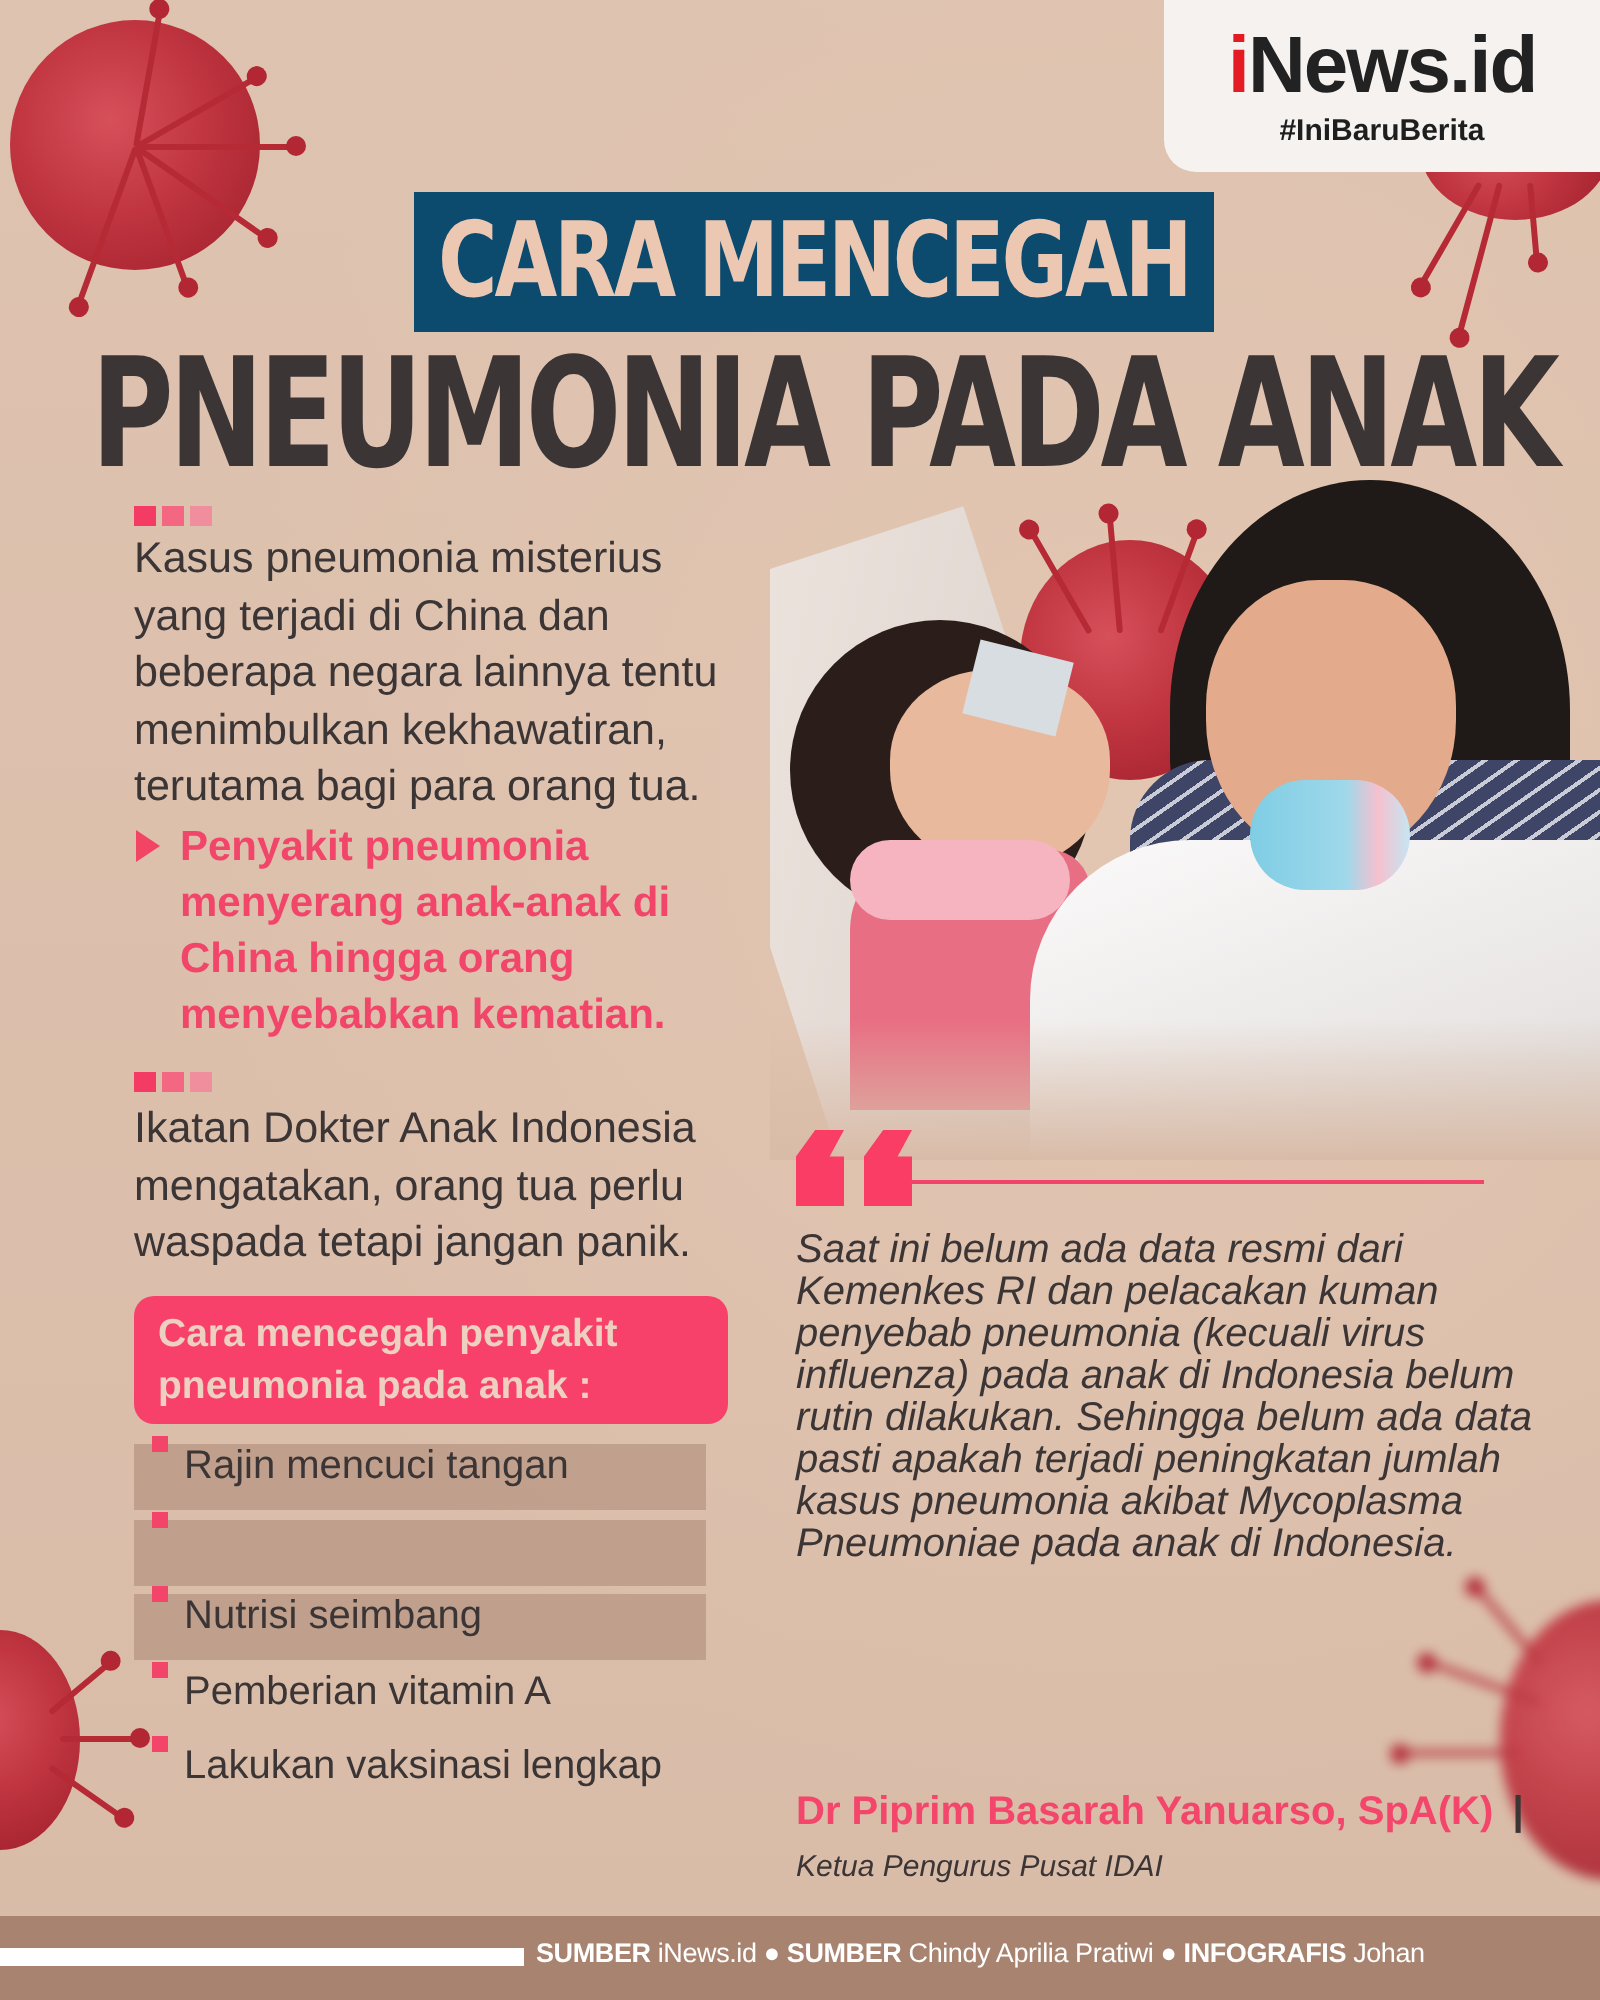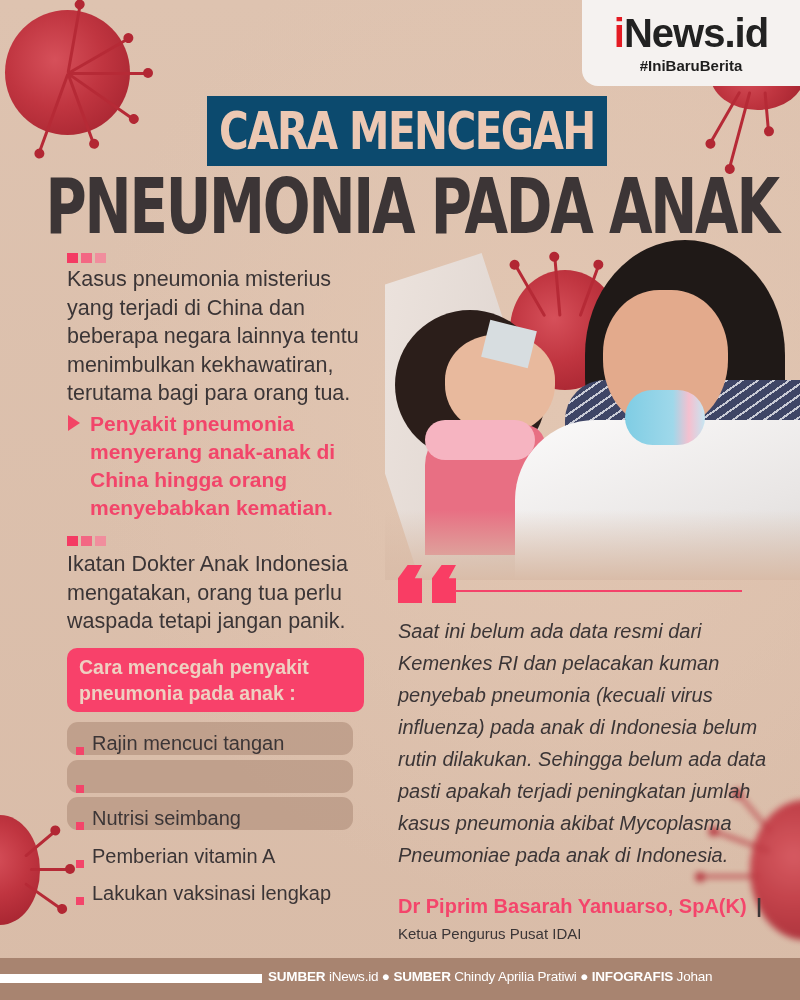--- a/index.html
+++ b/index.html
@@ -148,50 +148,50 @@
 
   
   .prev-header {
     position: absolute; left: 67px; top: 648px; width: 297px; height: 64px;
     background: #f8416a; border-radius: 10px; padding: 6px 12px;
     color: #eed0c1; font-weight: 700; font-size: 19.5px; line-height: 26px;
   }
   .prev-list { position: absolute; left: 67px; top: 722px; width: 300px; }
   .prev-item {
     position: relative; height: 33px; margin-bottom: 4.5px;
-    display: flex; align-items: flex-end; padding-left: 9px;
-    font-size: 20px; color: #3b3536; width: 286px; border-radius: 11px;
+    display: flex; align-items: flex-start; padding-left: 9px;
+    font-size: 20px; color: #3b3536; width: 286px;
   }
   .prev-item.shade { background: rgba(160,125,105,0.45); }
   .prev-item .bullet {
     width: 8px; height: 8px; background: #f3456a; margin-right: 8px; flex-shrink: 0; margin-top: -4px;
   }
 
   
   .quote-mark {
     position: absolute; left: 398px; top: 565px; display: flex; gap: 10px;
   }
   .quote-mark i {
     display: block; width: 24px; height: 38px; background: #f93d64;
     clip-path: polygon(40% 0, 100% 0, 70% 35%, 100% 35%, 100% 100%, 0 100%, 0 35%);
   }
   .quote-line {
     position: absolute; left: 455px; top: 590px; width: 287px; height: 2px; background: #f4436a;
   }
   .quote-text {
     position: absolute; left: 398px; top: 615px; width: 370px;
-    font-style: italic; font-size: 20px; line-height: 32px; color: #3b3536;
+    font-style: italic; font-size: 20px; line-height: 21px; color: #3b3536;
   }
   .author {
     position: absolute; left: 398px; top: 893px; width: 370px;
     font-size: 20px; line-height: 26px;
   }
   .author .name { color: #f4456b; font-weight: 700; }
   .author .sep { color: #3b3536; font-weight: 700; margin: 0 4px; }
-  .author .role { color: #3b3536; font-size: 15px; }
+  .author .role { color: #3b3536; font-size: 15px; font-style: italic; }
 
   
   .footer {
     position: absolute; left: 0; top: 958px; width: 800px; height: 42px;
     background: #a88470;
   }
   .footer .bar {
     position: absolute; left: 0; top: 16px; width: 262px; height: 9px; background: #ffffff;
   }
   .footer .credits {

